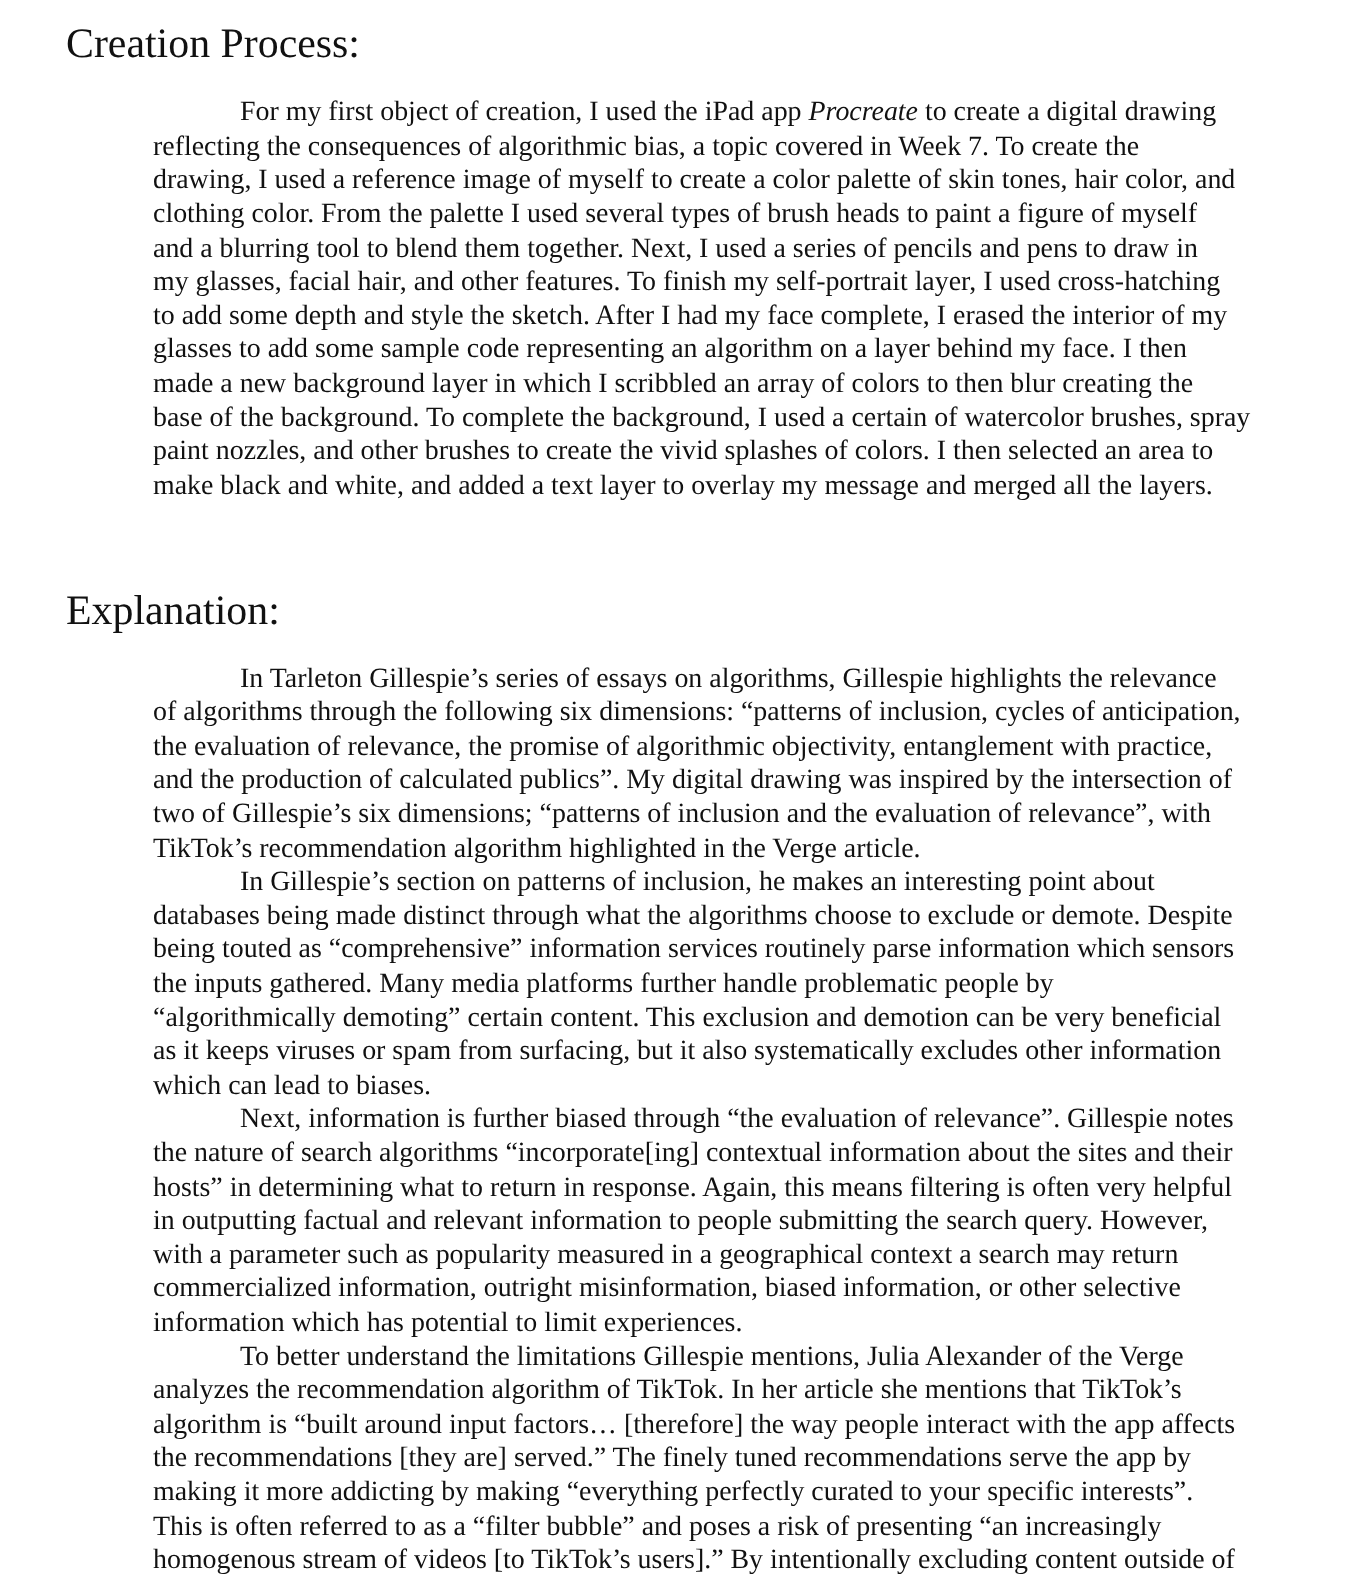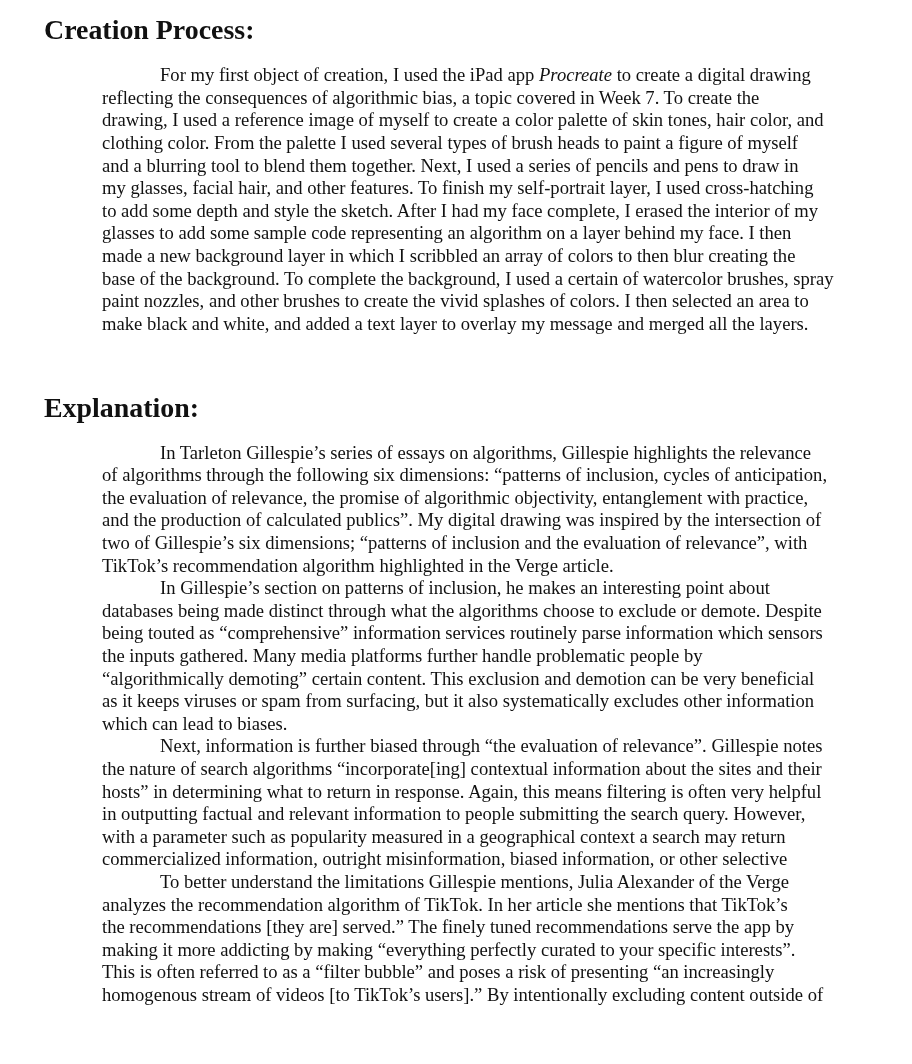--- a/index.html
+++ b/index.html
@@ -17,21 +17,21 @@
     font-size: 18.6px;
     line-height: 22.6px;
   }
   .page {
     position: absolute;
     left: 44px;
     top: 19px;
     width: 790px;
   }
   .heading {
-    font-weight: bold;
+    font-weight: normal;
     margin: 0;
     height: 22.6px;
   }
   .section-gap-small {
     height: 22.6px;
   }
   .section-gap-large {
     height: 45.2px;
   }
   .para {
@@ -96,24 +96,26 @@
       <span class="line">which can lead to biases.</span>
     </div>
 
     <div class="para">
       <span class="line indent">Next, information is further biased through “the evaluation of relevance”. Gillespie notes</span>
       <span class="line">the nature of search algorithms “incorporate[ing] contextual information about the sites and their</span>
       <span class="line">hosts” in determining what to return in response. Again, this means filtering is often very helpful</span>
       <span class="line">in outputting factual and relevant information to people submitting the search query. However,</span>
       <span class="line">with a parameter such as popularity measured in a geographical context a search may return</span>
       <span class="line">commercialized information, outright misinformation, biased information, or other selective</span>
+      <span class="line">information which has potential to limit experiences.</span>
     </div>
 
     <div class="para">
       <span class="line indent">To better understand the limitations Gillespie mentions, Julia Alexander of the Verge</span>
       <span class="line">analyzes the recommendation algorithm of TikTok. In her article she mentions that TikTok’s</span>
+      <span class="line">algorithm is “built around input factors… [therefore] the way people interact with the app affects</span>
       <span class="line">the recommendations [they are] served.” The finely tuned recommendations serve the app by</span>
       <span class="line">making it more addicting by making “everything perfectly curated to your specific interests”.</span>
       <span class="line">This is often referred to as a “filter bubble” and poses a risk of presenting “an increasingly</span>
       <span class="line">homogenous stream of videos [to TikTok’s users].” By intentionally excluding content outside of</span>
     </div>
   </section>
 </div>
 
 </body></html>

